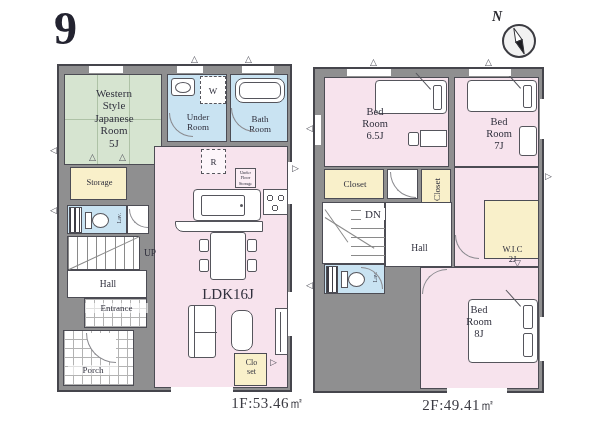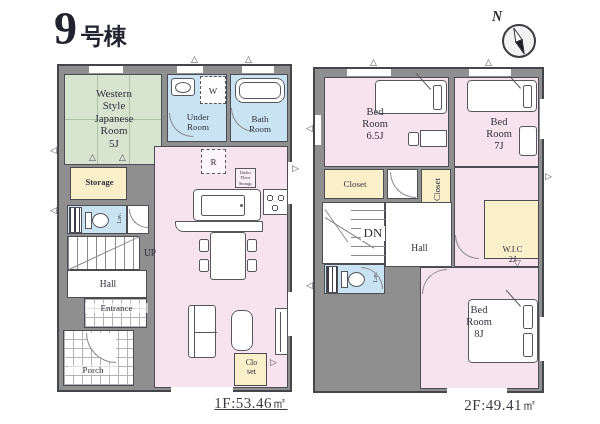--- a/index.html
+++ b/index.html
@@ -42,21 +42,20 @@
      radial-gradient(circle at 17px 8px,transparent 2.5px,#55555c 2.5px 3.5px,transparent 3.5px),
      radial-gradient(circle at 11px 18px,transparent 2.5px,#55555c 2.5px 3.5px,transparent 3.5px);}
 </style>
 </head>
 <body>
 
 <div id="canvas">
 
   <div id="title">
     <span class="num">9</span>
-    <span class="suf">号棟</span>
   </div>
 
   <div id="compass-n">N</div>
   <div id="compass-circle">
     <svg width="30" height="30" viewBox="0 0 30 30">
       <g transform="rotate(-22 15 15)">
         <polygon points="15,1 11.6,15 18.4,15" fill="#ffffff" stroke="#333338" stroke-width="1"></polygon>
         <polygon points="11.6,15 18.4,15 15,29" fill="#1d1d22" stroke="#333338" stroke-width="1"></polygon>
       </g>
     </svg>
@@ -109,32 +108,33 @@
         <div class="furn" style="left:7px;top:5px;width:44px;height:21px;border-radius:2px;"></div>
         <div style="position:absolute;left:46px;top:14px;width:3px;height:3px;background:#55555c;border-radius:50%;"></div>
       </div>
       <div class="furn" style="left:20px;top:74px;width:88px;height:11px;border-radius:0 0 0 8px;"></div>
       <div class="stove" style="left:108px;top:42px;width:25px;height:26px;"></div>
       <div class="furn" style="left:55px;top:85px;width:36px;height:48px;border-radius:3px;"></div>
       <div class="furn" style="left:44px;top:92px;width:10px;height:13px;border-radius:2px;"></div>
       <div class="furn" style="left:44px;top:112px;width:10px;height:13px;border-radius:2px;"></div>
       <div class="furn" style="left:92px;top:92px;width:10px;height:13px;border-radius:2px;"></div>
       <div class="furn" style="left:92px;top:112px;width:10px;height:13px;border-radius:2px;"></div>
+      <div class="rlabel" style="left:23px;top:139px;width:100px;font-size:15px;">LDK16J</div>
       <div class="furn" style="left:33px;top:158px;width:28px;height:53px;border-radius:3px;">
         <div style="position:absolute;left:5px;top:0;width:1px;height:100%;background:#55555c;"></div>
         <div style="position:absolute;left:5px;top:26px;width:23px;height:1px;background:#55555c;"></div>
       </div>
       <div class="furn" style="left:76px;top:163px;width:22px;height:41px;border-radius:8px;"></div>
       <div class="furn" style="left:120px;top:161px;width:13px;height:47px;">
         <div style="position:absolute;left:4px;top:3px;width:1px;height:40px;background:#55555c;"></div>
       </div>
     </div>
 
     <div class="room cream" style="left:11px;top:101px;width:57px;height:33px;">
-      <div class="rlabel" style="left:0;top:10px;width:57px;font-size:8.5px;font-weight:bold;">Storage</div>
+      <div class="rlabel" style="left:0;top:10px;width:57px;font-size:8.5px;">Storage</div>
     </div>
 
     <div class="room blue" style="left:8px;top:139px;width:60px;height:29px;">
       <div class="stripes" style="left:1px;top:1px;width:13px;height:26px;"></div>
       <div class="furn" style="left:17px;top:6px;width:7px;height:17px;"></div>
       <div class="oval" style="left:24px;top:7px;width:17px;height:15px;background:#fff;"></div>
       <div style="position:absolute;left:48px;top:3px;">
         <span class="vtext">Lav.</span>
       </div>
     </div>
@@ -227,21 +227,21 @@
 
     <div class="room cream" style="left:169px;top:131px;width:55px;height:59px;">
       <div class="rlabel" style="left:0;top:16px;width:55px;font-size:8.5px;margin-top:28px;">W.I.C
 2J</div>
     </div>
 
     <div class="room white" style="left:7px;top:133px;width:63px;height:62px;">
       <div class="treadsH" style="left:28px;top:0;width:35px;height:62px;"></div>
       <div class="diag" style="left:2px;top:14px;width:58px;transform:rotate(32deg);"></div>
       <div class="diag" style="left:2px;top:6px;width:40px;transform:rotate(55deg);"></div>
-      <div class="rlabel" style="left:38px;top:23px;width:24px;font-size:13px;background:#fff;">DN</div>
+      <div class="rlabel" style="left:38px;top:5px;width:24px;font-size:11px;background:#fff;">DN</div>
     </div>
 
     <div class="room white" style="left:70px;top:133px;width:67px;height:65px;">
       <div class="rlabel" style="left:0;top:40px;width:67px;font-size:9.5px;">Hall</div>
     </div>
 
     <div class="room blue" style="left:9px;top:195px;width:61px;height:30px;">
       <div class="stripes" style="left:1px;top:1px;width:12px;height:27px;"></div>
       <div class="furn" style="left:16px;top:6px;width:7px;height:17px;"></div>
       <div class="oval" style="left:23px;top:7px;width:17px;height:15px;background:#fff;"></div>
@@ -274,16 +274,16 @@
     <div class="win" style="left:132px;top:319px;width:60px;height:7px;"></div>
 
     <span class="tri" style="left:-9px;top:55px;">◁</span>
     <span class="tri" style="left:-9px;top:212px;">◁</span>
     <span class="tri" style="left:230px;top:103px;">▷</span>
     <span class="tri" style="left:199px;top:190px;">▽</span>
     <span class="tri" style="left:55px;top:-11px;">△</span>
     <span class="tri" style="left:170px;top:-11px;">△</span>
   </div>
 
-  <div class="caption" style="left:161px;top:394px;width:180px;text-decoration:underline;">1F:53.46㎡</div>
-  <div class="caption" style="left:434px;top:396px;width:134px;">2F:49.41㎡</div>
+  <div class="caption" style="left:178px;top:394px;width:180px;">1F:53.46㎡</div>
+  <div class="caption" style="left:392px;top:396px;width:134px;">2F:49.41㎡</div>
 
 </div>
 
 </body></html>

